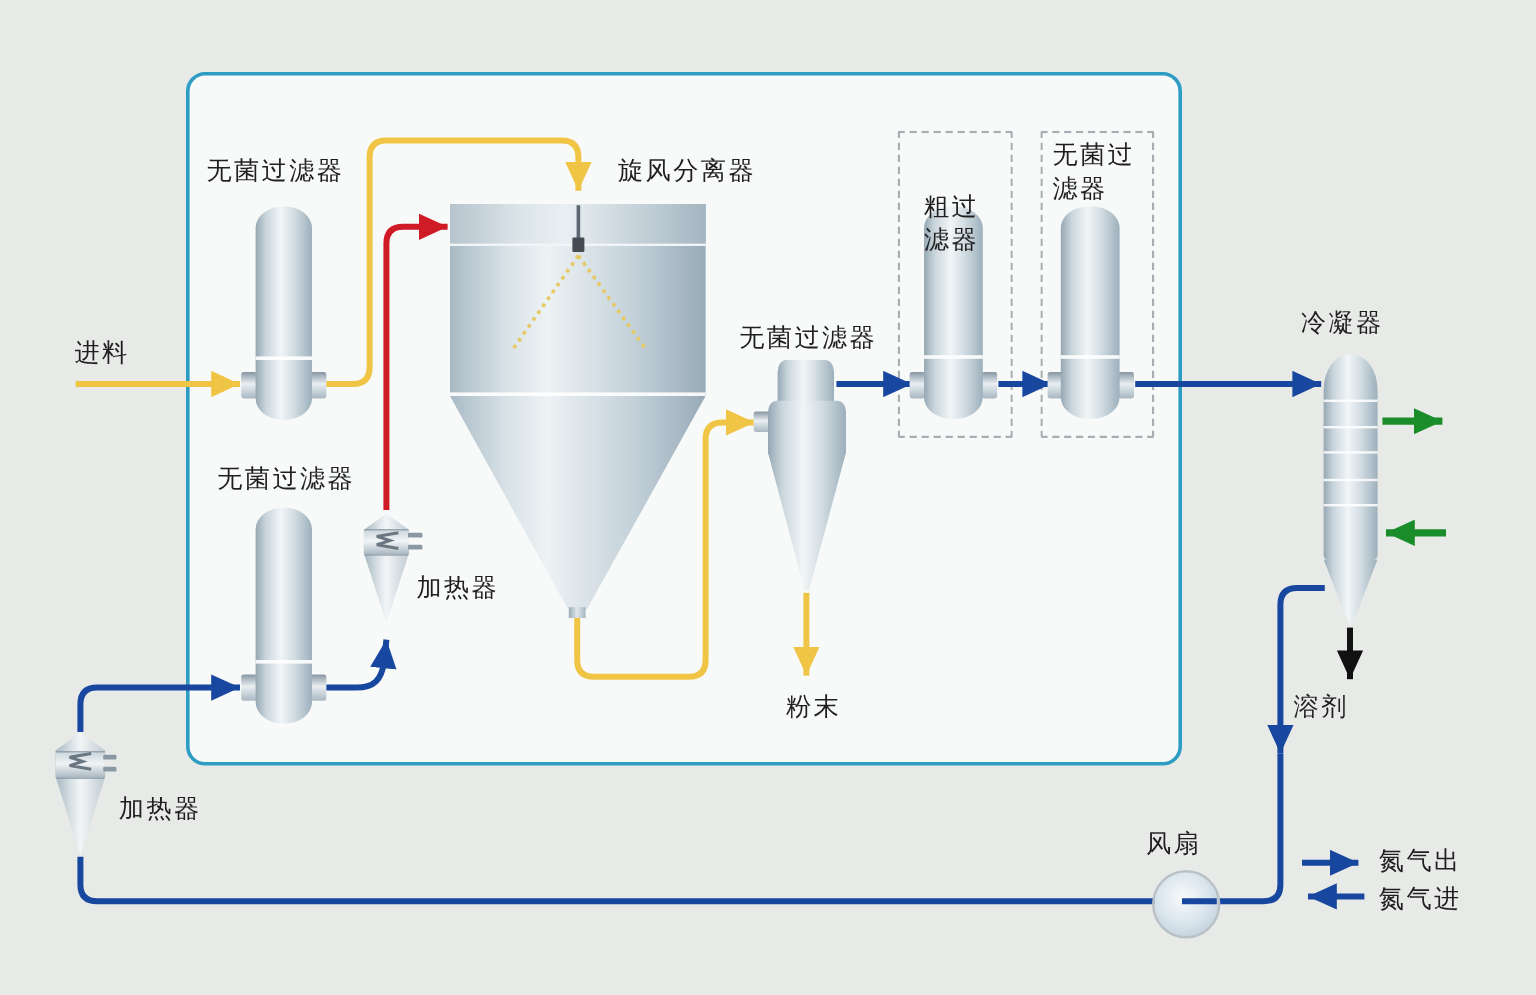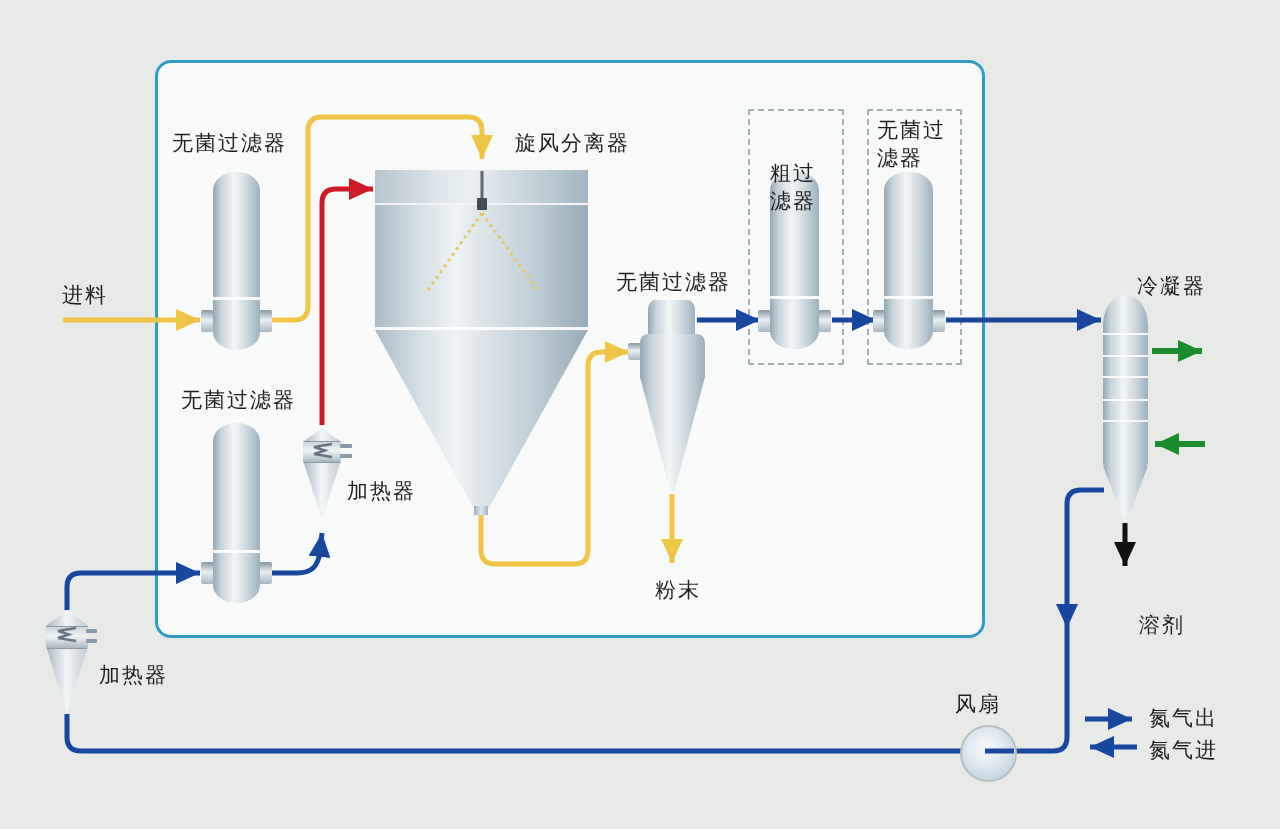--- a/index.html
+++ b/index.html
@@ -165,21 +165,21 @@
   <div class="label" style="left:62px;top:281px;">进料</div>
   <div class="label" style="left:172px;top:129px;">无菌过滤器</div>
   <div class="label" style="left:515px;top:129px;">旋风分离器</div>
   <div class="label" style="left:181px;top:386px;">无菌过滤器</div>
   <div class="label" style="left:347px;top:477px;">加热器</div>
   <div class="label" style="left:616px;top:268px;">无菌过滤器</div>
   <div class="label" style="left:770px;top:116px;margin-top:43px;">粗过
 滤器</div>
   <div class="label" style="left:877px;top:116px;">无菌过
 滤器</div>
-  <div class="label" style="left:1137px;top:256px;margin-top:16px;">冷凝器</div>
+  <div class="label" style="left:1084px;top:256px;">冷凝器</div>
   <div class="label" style="left:655px;top:576px;">粉末</div>
-  <div class="label" style="left:1139px;top:576px;margin-top:35px;">溶剂</div>
+  <div class="label" style="left:1078px;top:576px;">溶剂</div>
   <div class="label" style="left:99px;top:661px;">加热器</div>
   <div class="label" style="left:955px;top:690px;">风扇</div>
   <div class="label" style="left:1149px;top:704px;">氮气出</div>
   <div class="label" style="left:1149px;top:736px;text-align:right;">氮气进</div>
 
 </div>
 
 </body></html>

